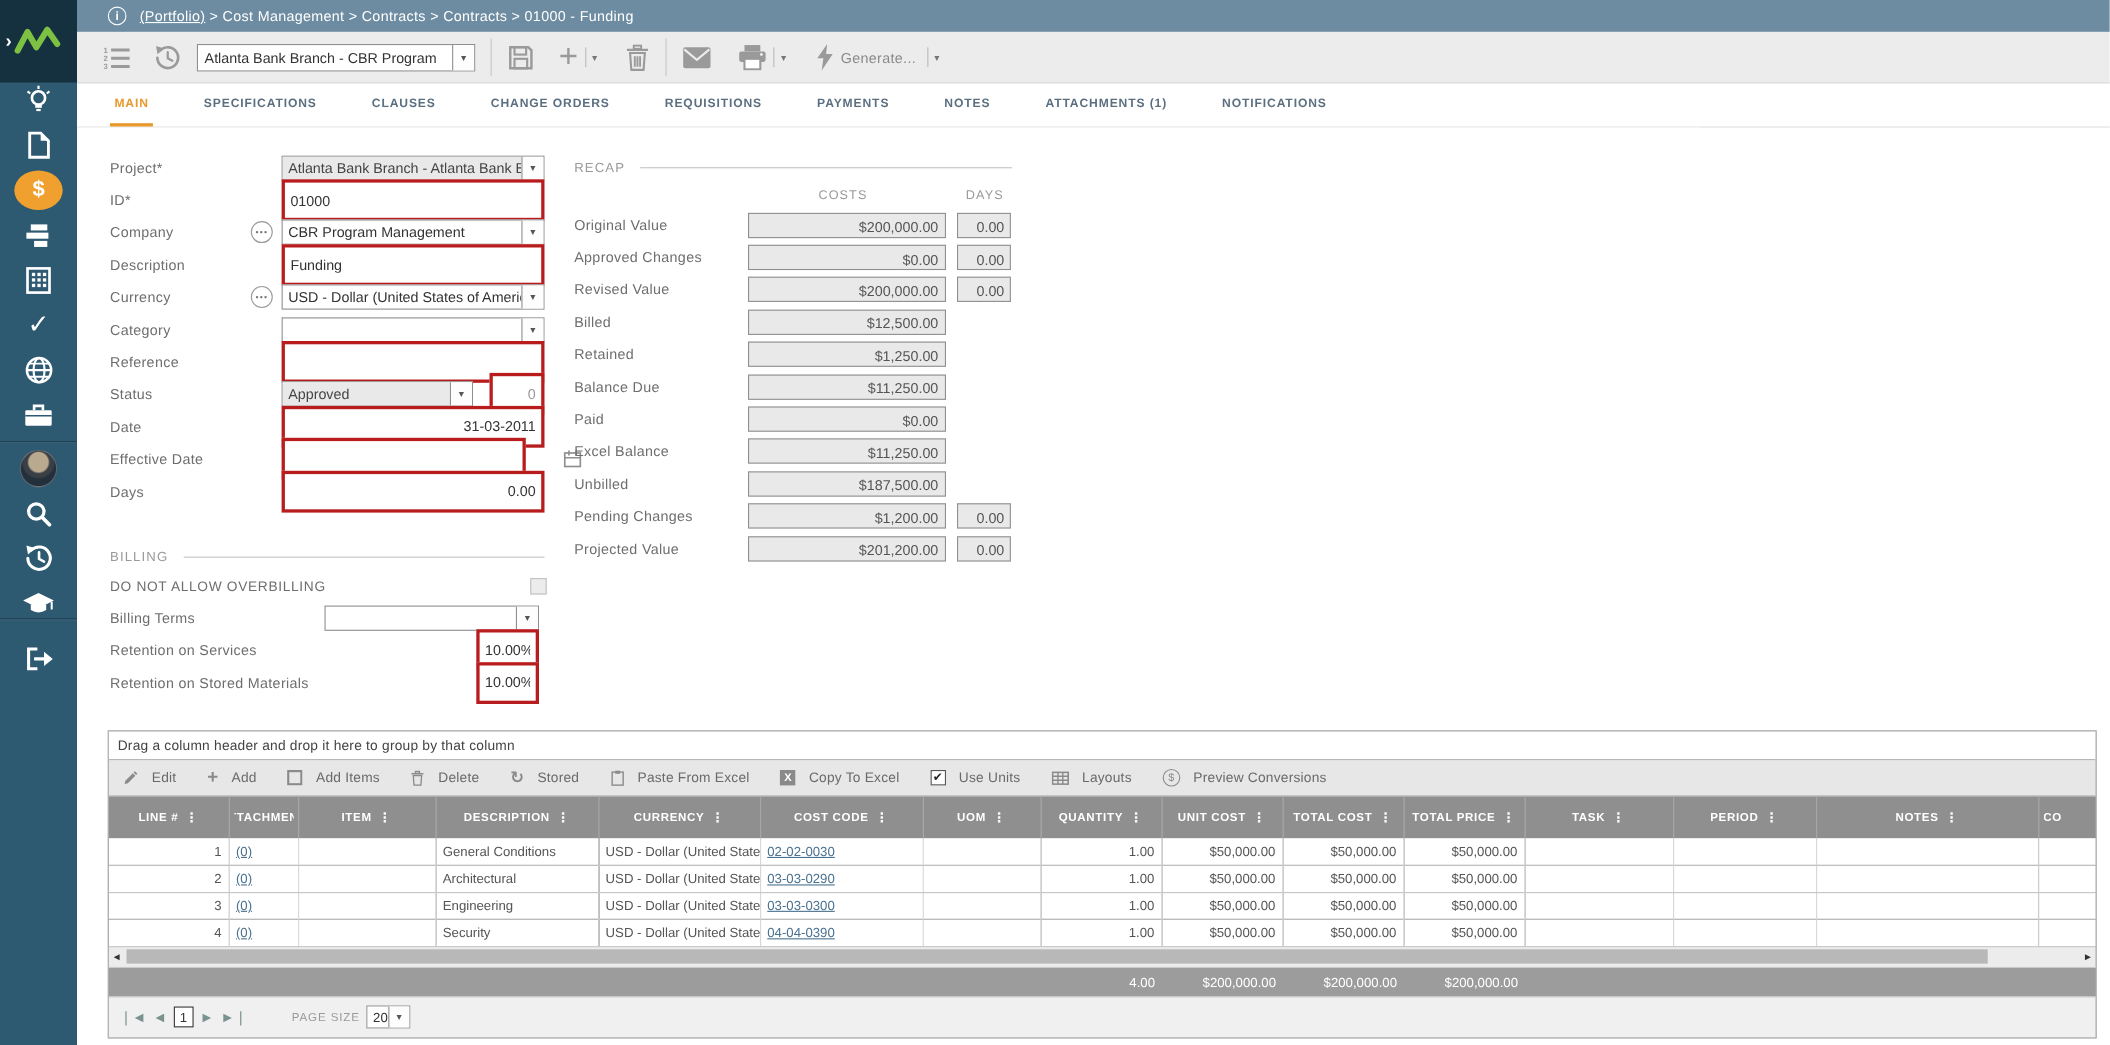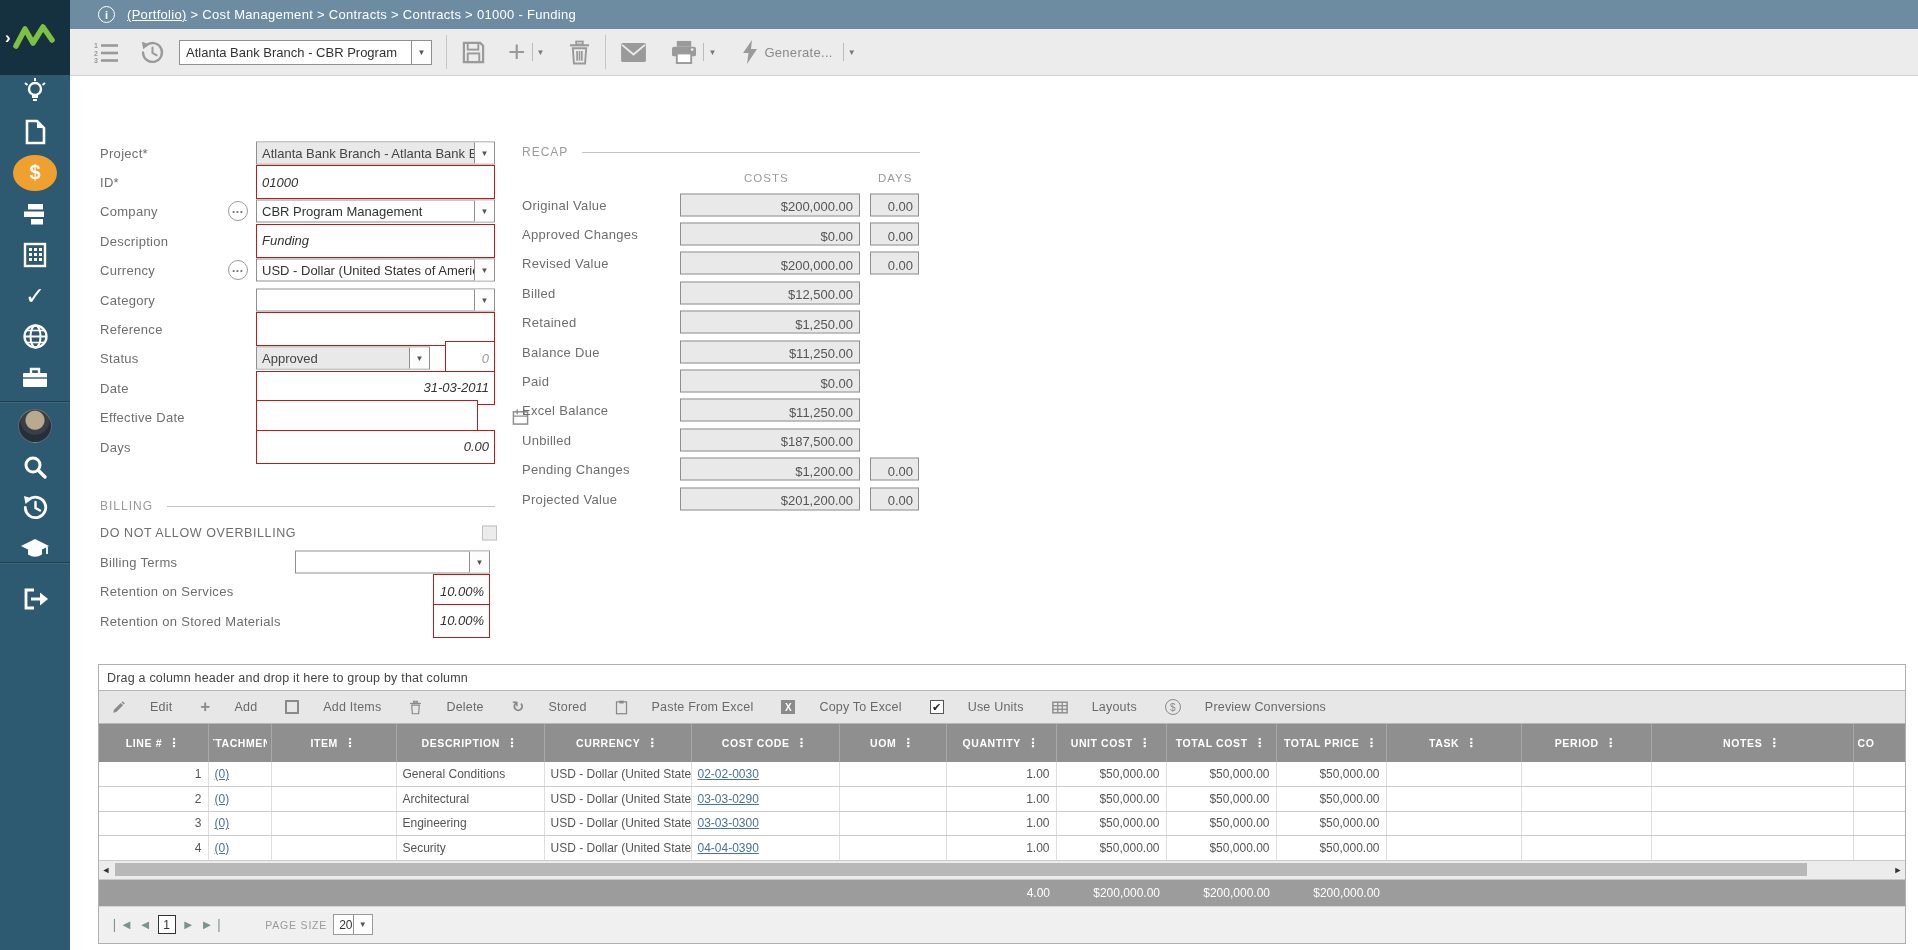--- a/index.html
+++ b/index.html
@@ -40,21 +40,21 @@
   .tab { display:flex; align-items:center; padding:0 4px; margin-right:42px; font-size:11px; font-weight:bold; letter-spacing:.8px; color:#5b6f80; cursor:pointer; border-bottom:3px solid transparent; }
   .tab.active { color:#e8982c; border-bottom-color:#e8982c; }
 
   
   .main { position:absolute; left:70px; top:116px; width:1476px; height:834px; background:#fff; }
 
   .frow { position:relative; height:29.4px; }
   .flabel { position:absolute; left:0; top:50%; transform:translateY(-50%); font-size:13px; color:#6e6e6e; letter-spacing:.3px; }
   .ellip-btn { position:absolute; left:128px; top:50%; transform:translateY(-50%); width:20px; height:20px; border:1px solid #9a9a9a; border-radius:50%; background:#fff; color:#777; font-size:8px; letter-spacing:1px; display:flex; align-items:center; justify-content:center; cursor:pointer; }
   .fctrl { position:absolute; left:156px; top:50%; transform:translateY(-50%); }
-  .tinput { height:23px; border:1px solid #b91c1c; background:#fff; font-family:inherit; font-size:13px; color:#333; padding:16px 5px;font-style:italic; }
+  .tinput { height:23px; border:3px solid #b91c1c; background:#fff; font-family:inherit; font-size:13px; color:#333; padding:16px 5px; }
   .tinput.ralign { text-align:right; }
   .selbox { display:flex; height:23px; border:1px solid #8f8f8f; background:#fff; cursor:pointer; }
   .selbox .txt { flex:1; font-size:13px; color:#333; padding:3px 5px 0 5px; white-space:nowrap; overflow:hidden; }
   .selbox.disabled .txt { background:#e9e9e9; color:#444; }
   .cb { width:15px; height:15px; border:1px solid #a8a8a8; background:#fff; cursor:pointer; }
   .cb.dim { background:#ececec; border-color:#c0c0c0; }
   .section-hd { display:flex; align-items:center; height:24px; }
   .section-hd .ttl { font-size:12px; color:#9a9a9a; letter-spacing:1px; margin-right:14px; }
   .section-hd .rule { flex:1; height:1px; background:#c3c3c3; }
   .cal-icon { position:absolute; left:412px; top:50%; transform:translateY(-50%); cursor:pointer; }
@@ -65,21 +65,21 @@
   .recap-headers span { position:absolute; font-size:11.5px; color:#9a9a9a; letter-spacing:1px; }
   .rrow { position:relative; height:29.4px; }
   .rrow .rlabel { position:absolute; left:0; top:50%; transform:translateY(-50%); font-size:13px; color:#6e6e6e; letter-spacing:.3px; }
   .rcost { position:absolute; left:158px; top:50%; transform:translateY(-50%); width:180px; height:23px; border:1px solid #8f8f8f; background:#e9e9e9; font-size:13px; color:#555; text-align:right; padding:3px 6px 0 0; }
   .rdays { position:absolute; left:348px; top:50%; transform:translateY(-50%); width:49px; height:23px; border:1px solid #8f8f8f; background:#e9e9e9; font-size:13px; color:#555; text-align:right; padding:3px 5px 0 0; }
 
   
   .grid { position:absolute; left:28px; top:548px; width:1808px; border:1px solid #b0b0b0; background:#a3a3a3; }
   .group-hint { height:26px; background:#fff; border-bottom:1px solid #b7b7b7; font-size:12.5px; color:#444; display:flex; align-items:center; padding-left:8px; letter-spacing:.2px; }
   .grid-toolbar { height:33px; background:#e7e7e7; border-bottom:1px solid #b7b7b7; display:flex; align-items:center; padding-left:12px; gap:28px; }
-  .gt-btn { display:flex; align-items:center; gap:24px; font-size:12.5px; color:#6a6a6a; letter-spacing:.2px; cursor:pointer; white-space:nowrap; }
+  .gt-btn { display:flex; align-items:center; gap:12px; font-size:12.5px; color:#6a6a6a; letter-spacing:.2px; cursor:pointer; white-space:nowrap; }
   .gt-ico { color:#8a8a8a; display:flex; align-items:center; }
   .xl-badge { width:14px; height:14px; background:#8a8a8a; color:#fff; font-size:10px; font-weight:bold; display:flex; align-items:center; justify-content:center; }
   .cb-checked { width:14px; height:14px; border:1px solid #555; background:#fff; color:#222; font-size:11px; font-weight:bold; display:flex; align-items:center; justify-content:center; line-height:1; }
   .dollar-circ { width:16px; height:16px; border:1.5px solid #8a8a8a; border-radius:50%; color:#8a8a8a; font-size:10px; display:flex; align-items:center; justify-content:center; }
 
   .tbl-clip { width:1806px; overflow:hidden; }
   table.datagrid { width:1854px; table-layout:fixed; border-collapse:collapse; }
   .datagrid th { background:#8f8f8f; height:38px; border-right:1px solid #a8a8a8; vertical-align:middle; padding:0 4px; }
   .hcell { display:flex; align-items:center; justify-content:center; gap:6px; color:#fff; font-size:10.5px; font-weight:bold; letter-spacing:.6px; white-space:nowrap; overflow:hidden; }
   .hdots { color:rgba(255,255,255,.95); font-size:12px; cursor:pointer; }
@@ -306,20 +306,31 @@
     <span class="tb-icon" style="margin-left:26px">
       <svg width="16" height="24" viewBox="0 0 16 24">
         <polygon points="10,0 1,13 6.5,13 5,24 15,9 9,9" fill="#9a9a9a"></polygon>
       </svg>
       <span class="gen-label">Generate...</span>
     </span>
     <span class="mini-bar" style="margin-left:10px"></span>
     <span class="mini-arrow">▼</span>
   </div>
 
+  <div class="tabsbar">
+    <span class="tab active">MAIN</span>
+    <span class="tab">SPECIFICATIONS</span>
+    <span class="tab">CLAUSES</span>
+    <span class="tab">CHANGE ORDERS</span>
+    <span class="tab">REQUISITIONS</span>
+    <span class="tab">PAYMENTS</span>
+    <span class="tab">NOTES</span>
+    <span class="tab">ATTACHMENTS (1)</span>
+    <span class="tab">NOTIFICATIONS</span>
+  </div>
 
   <div class="main">
 
     <div style="position:absolute; left:30px; top:22px; width:400px;">
 
       <div class="frow">
         <span class="flabel">Project*</span>
         <div class="fctrl selbox disabled" style="width:239px">
           <span class="txt">Atlanta Bank Branch - Atlanta Bank Branch</span>
           <span class="dd-btn">▼</span>

